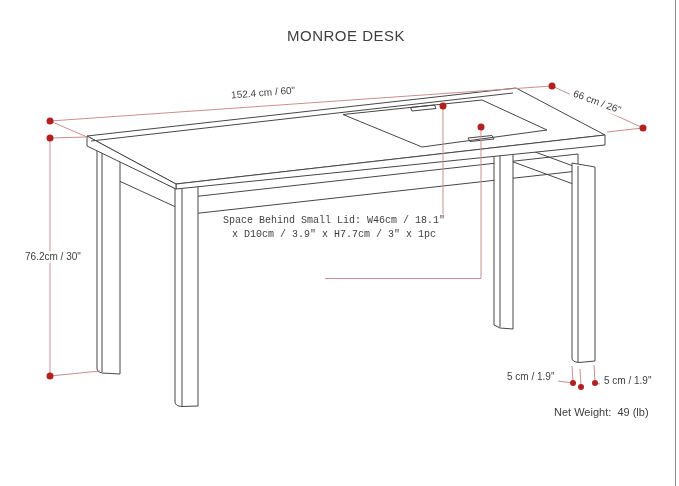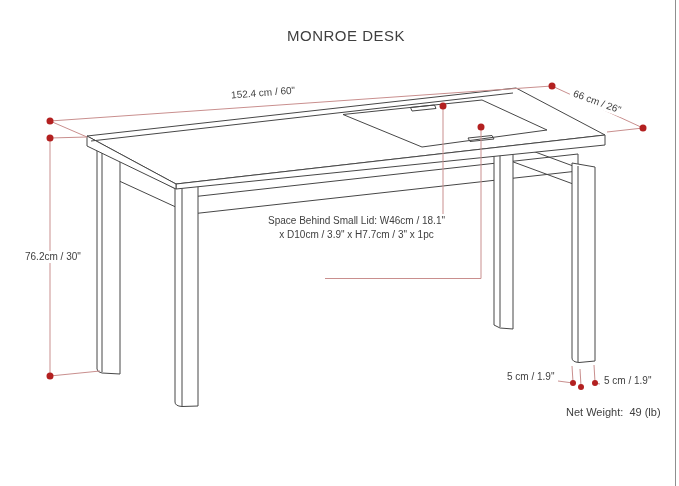--- a/index.html
+++ b/index.html
@@ -12,27 +12,27 @@
   .title{
     left:260px;top:27px;width:172px;text-align:center;
     font-size:15px;letter-spacing:.5px;background:transparent;
   }
   .dim{font-size:10px;color:var(--text,#3f3f3f);padding:0 3px;}
   .dim-top{left:228px;top:87px;transform:rotate(-4.5deg);}
   .dim-right{left:569px;top:96px;transform:rotate(20deg);}
   .dim-left{left:22px;top:251px;}
   .note{
     position:absolute;font-size:10px;line-height:14px;text-align:center;
-    white-space:nowrap;background:#ffffff;
+    white-space:nowrap;background:#ffffff;font-family:Liberation Mono, monospace;
   }
   .note-small{right:234px;top:214px;}
   .note-large{right:196px;top:253px;}
   .dim-5-left{left:504px;top:371px;}
   .dim-5-right{left:601px;top:375px;}
-  .net-weight{left:554px;top:406px;font-size:11px;white-space:pre;background:transparent;margin-left:12px;}
+  .net-weight{left:554px;top:406px;font-size:11px;white-space:pre;background:transparent;}
   .right-border{position:absolute;right:3px;top:0;width:1px;height:486px;background:#8f8f8f;}
 </style>
 </head>
 <body>
 
 <div id="stage">
 
   <svg id="drawing" width="679" height="486" viewBox="0 0 679 486">
 
     <g stroke="#474747" stroke-width="1" fill="none" stroke-linejoin="round" class="desk-stroke">

